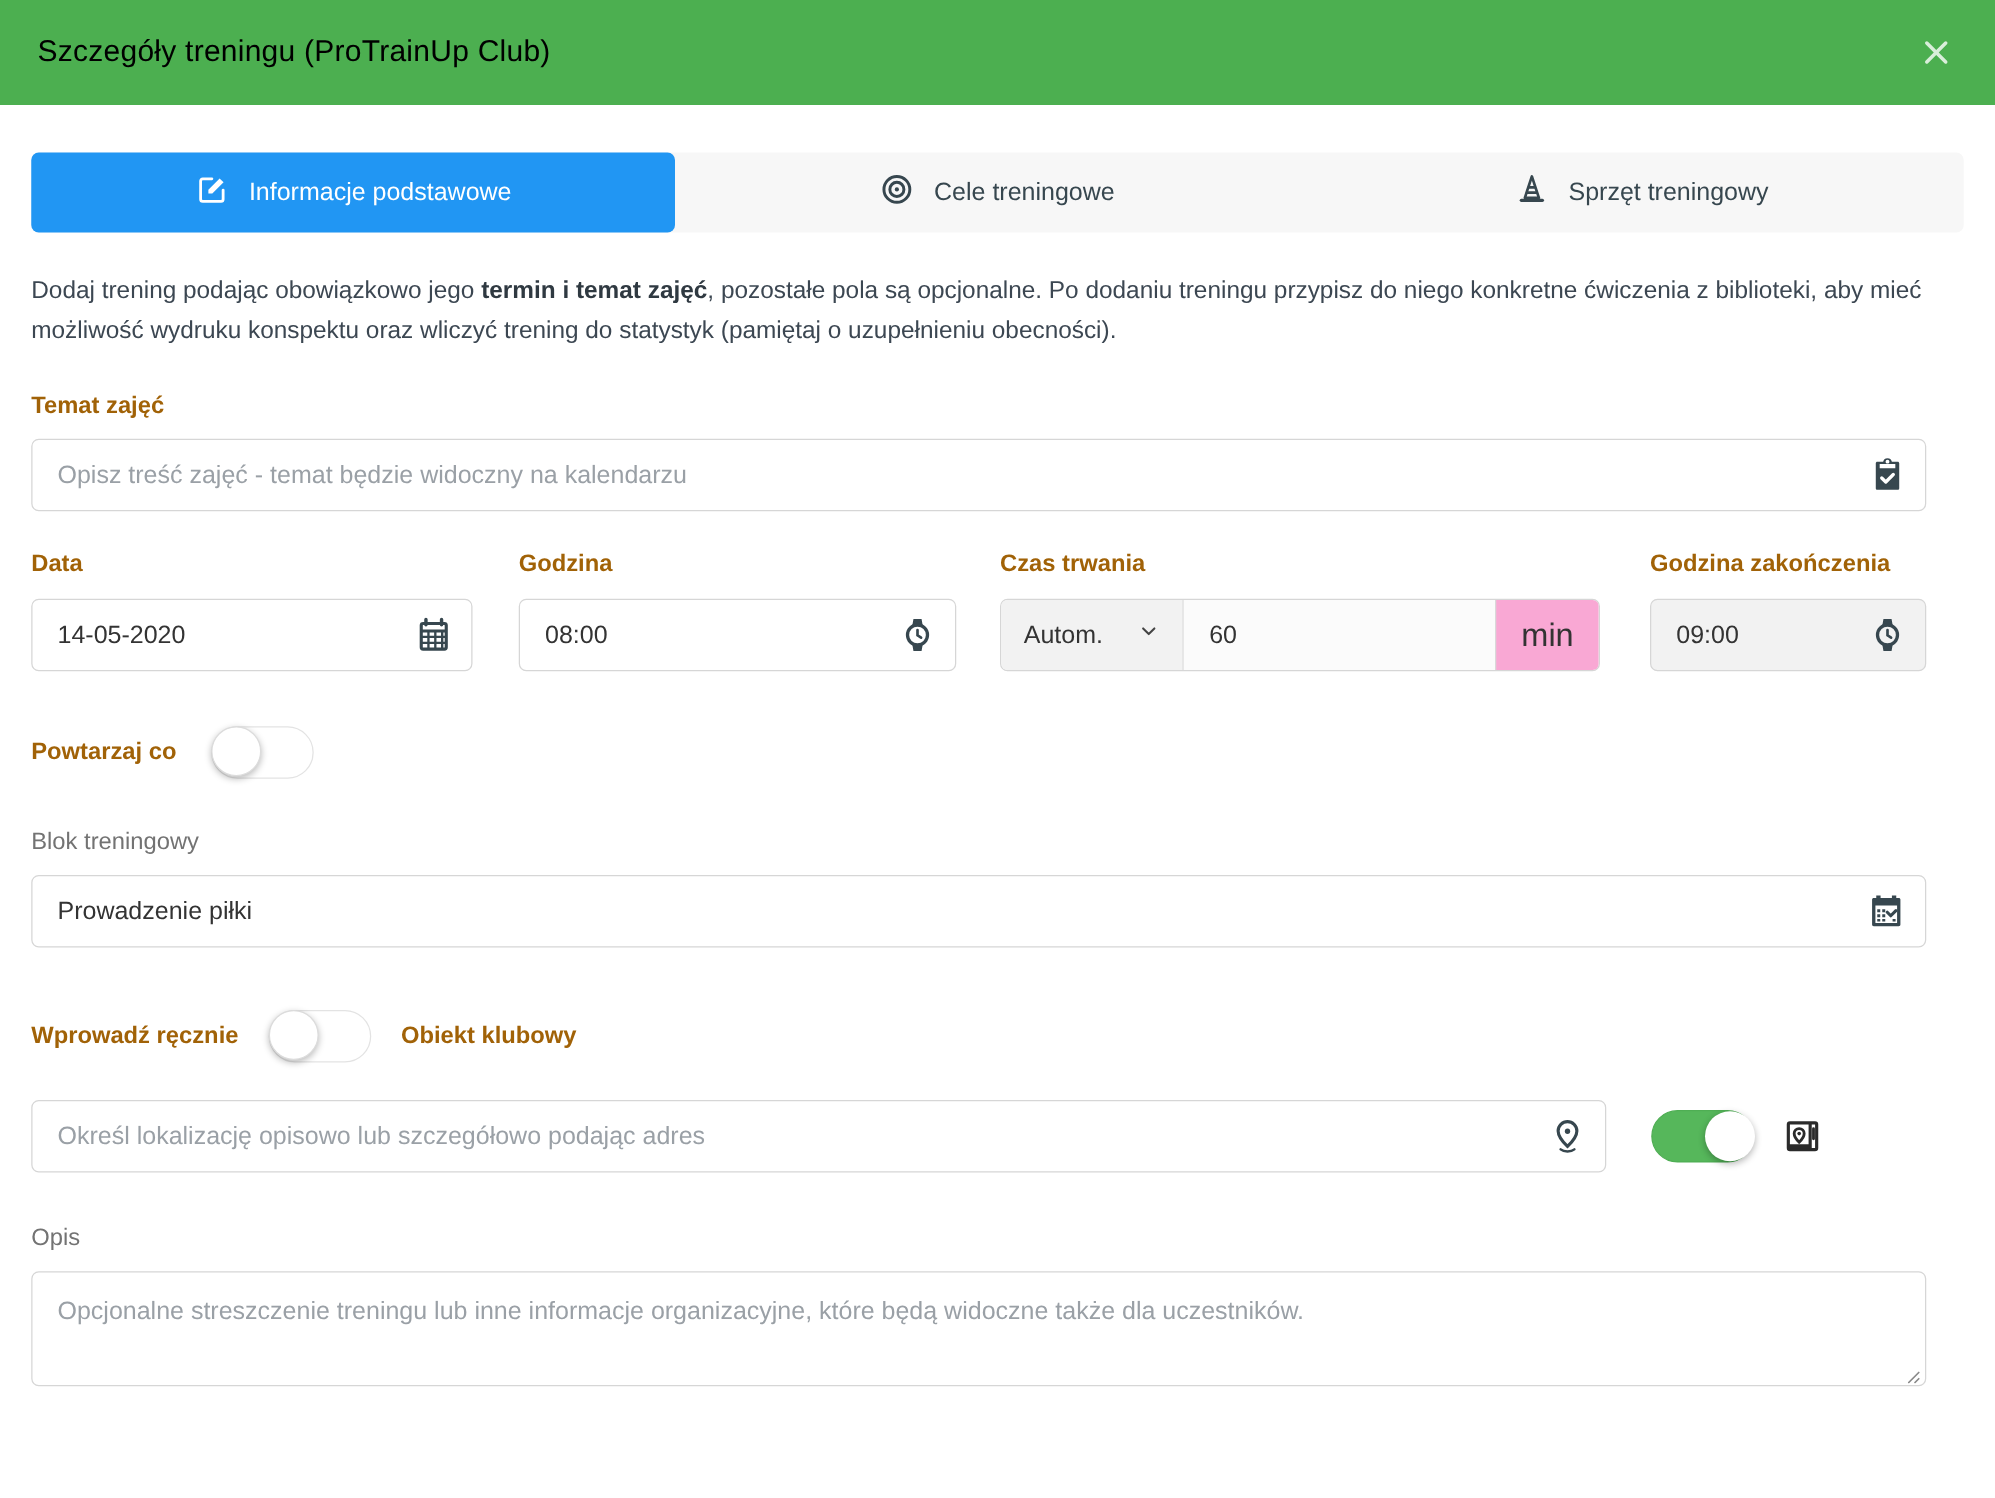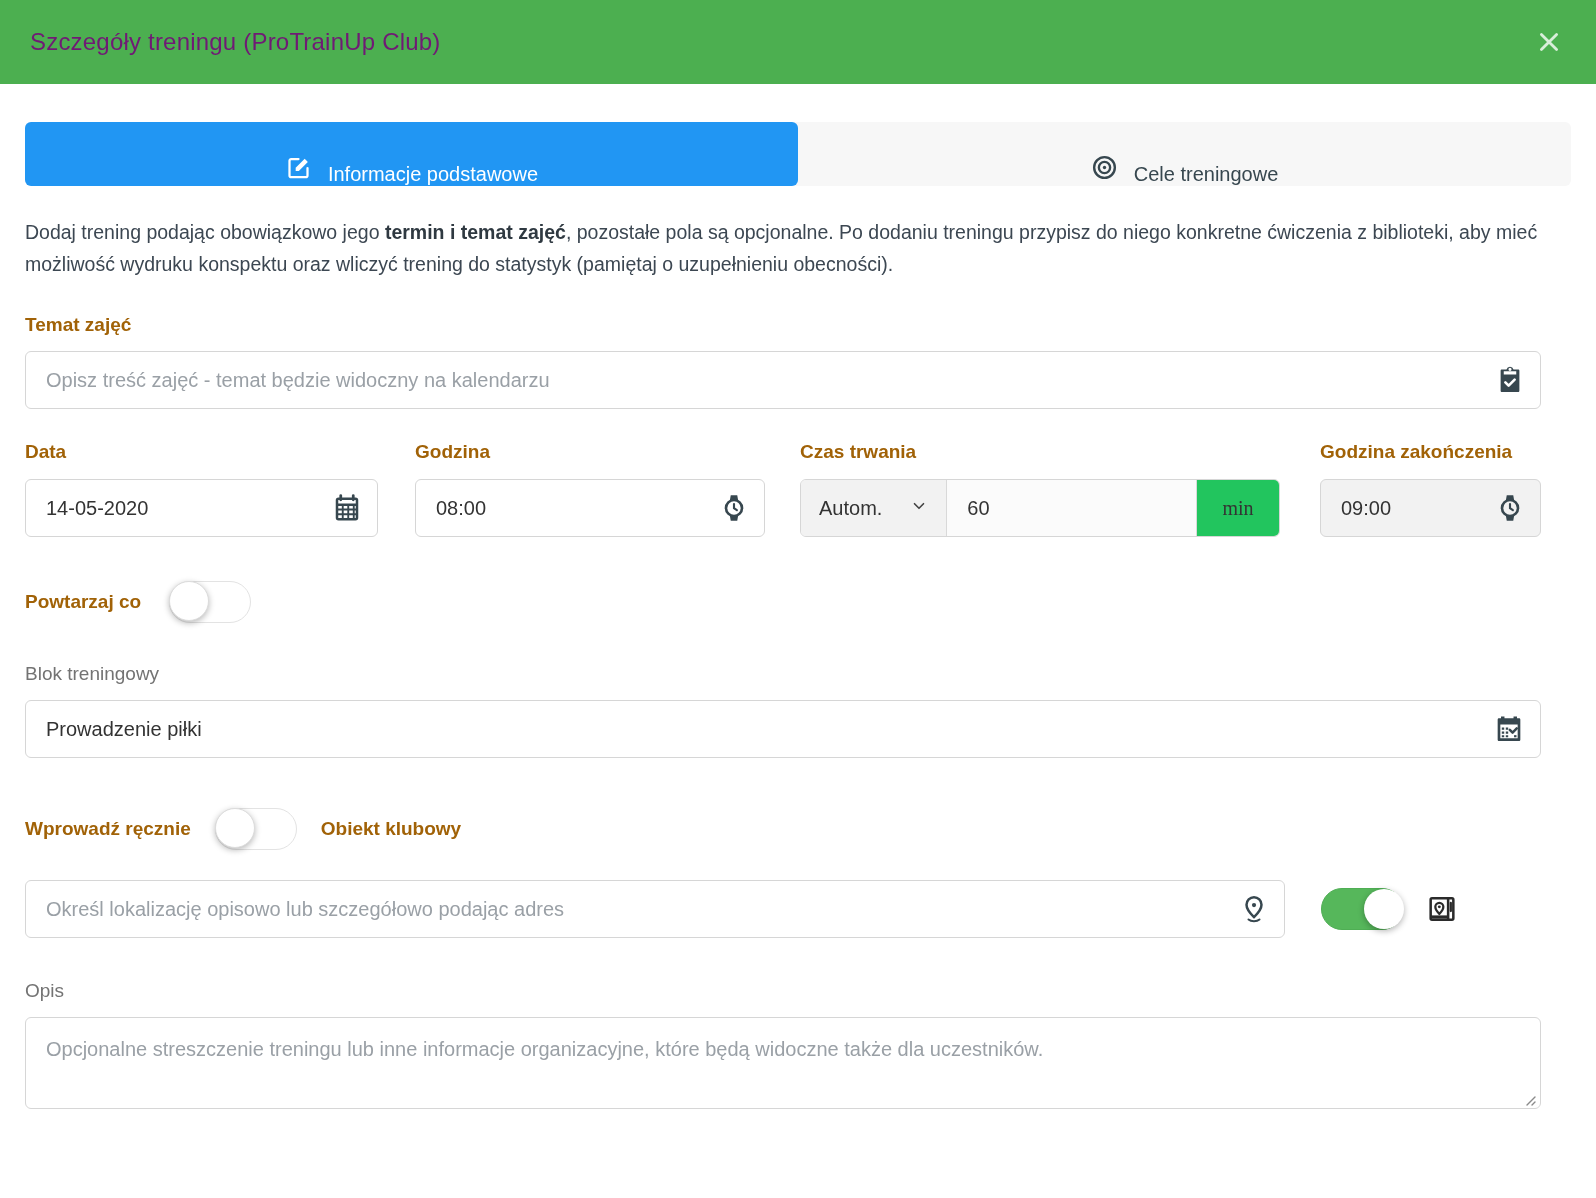--- a/index.html
+++ b/index.html
@@ -8,34 +8,34 @@
     background:#ffffff;
     font-family:"Liberation Sans", sans-serif;
     color:#333;
     overflow:hidden;
   }
   .titlebar {
     height:84px; background:#4caf50;
     display:flex; align-items:center;
     padding:0 30px; box-sizing:border-box;
   }
-  .titlebar h1 { font-size:24px; font-weight:400; color:#701a75; margin:0; letter-spacing:.2px; }
+  .titlebar h1 { font-size:24px; font-weight:400; color:#000000; margin:0; letter-spacing:.2px; }
   .close-btn {
     margin-left:auto; background:none; border:none; padding:4px;
     cursor:pointer; color:#d9eeda; line-height:0;
   }
   .close-btn svg { width:26px; height:26px; }
 
   .tabs {
     margin:38px 25px 0 25px;
     display:flex; height:64px;
     background:#f7f7f7; border-radius:6px;
   }
   .tab {
-    flex:1; display:flex; align-items:flex-end; justify-content:center;
+    flex:1; display:flex; align-items:center; justify-content:center;
     gap:16px; font-size:20px; color:#37474f; cursor:pointer;
   }
   .tab svg { width:27px; height:27px; flex:none; }
   .tab[data-active="true"] { background:#2196f3; color:#fff; border-radius:6px; }
 
   .intro {
     margin:30px 55px 0 25px;
     font-size:19.5px; line-height:32px; color:#3c4752;
   }
   .intro b { color:#2f3941; }
@@ -80,22 +80,22 @@
     background:#f2f2f2; border-right:1px solid #d9d9d9;
     font-size:20px; color:#333; cursor:pointer; white-space:nowrap;
   }
   .dur-mode svg { width:18px; height:18px; color:#444; }
   .dur-value {
     flex:1; min-width:0; border:none; outline:none; background:#fbfbfb;
     padding:0 20px; font-size:20px; color:#333; font-family:inherit;
   }
   .dur-unit {
     width:82px; display:flex; align-items:center; justify-content:center;
-    background:#22c55e; border-left:1px solid #d9d9d9;
-    font-size:20px; color:#333;font-family:Liberation Serif, serif;
+    background:#f9a8d4; border-left:1px solid #d9d9d9;
+    font-size:26px; color:#333;
   }
   .txt.readonly { background:#f2f2f2; }
 
   .toggle {
     width:82px; height:42px; border-radius:21px; position:relative;
     display:inline-block; cursor:pointer; box-sizing:border-box; flex:none;
   }
   .toggle .knob {
     position:absolute; top:0; width:40px; height:40px; border-radius:50%;
     background:#fff; box-sizing:border-box;
@@ -165,20 +165,30 @@
     </div>
     <div class="tab" data-active="false">
       <span>
         <svg viewBox="0 0 24 24">
             <circle cx="12" cy="12" r="9.2" fill="none" stroke="currentColor" stroke-width="2.1"></circle>
             <circle cx="12" cy="12" r="5" fill="none" stroke="currentColor" stroke-width="2.1"></circle>
             <circle cx="12" cy="12" r="1.5" fill="currentColor"></circle>
           </svg>
       </span>
       <span>Cele treningowe</span>
+    </div>
+    <div class="tab" data-active="false">
+      <span>
+        <svg viewBox="0 0 24 24">
+            <path d="M12 2.8 17 18H7Z" fill="none" stroke="currentColor" stroke-width="1.9" stroke-linejoin="round"></path>
+            <path d="M9.6 10.6h4.8M8.5 14.3h7" stroke="currentColor" stroke-width="1.9"></path>
+            <path d="M4.5 19.8h15" stroke="currentColor" stroke-width="2.3" stroke-linecap="round"></path>
+          </svg>
+      </span>
+      <span>Sprzęt treningowy</span>
     </div>
   </nav>
 
   <p class="intro"><span>Dodaj trening podając obowiązkowo jego </span><b>termin i temat zajęć</b><span>, pozostałe pola są opcjonalne. Po dodaniu treningu przypisz do niego konkretne ćwiczenia z biblioteki, aby mieć możliwość wydruku konspektu oraz wliczyć trening do statystyk (pamiętaj o uzupełnieniu obecności).</span></p>
 
   <div class="form">
 
     <label class="lbl topic-field">Temat zajęć</label>
     <div class="inputwrap">
       <input class="txt" type="text" placeholder="Opisz treść zajęć - temat będzie widoczny na kalendarzu" style="">

